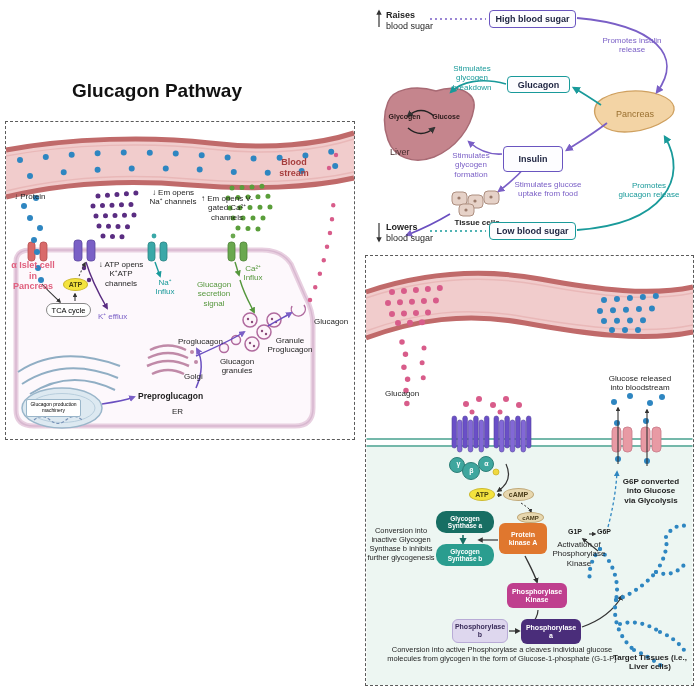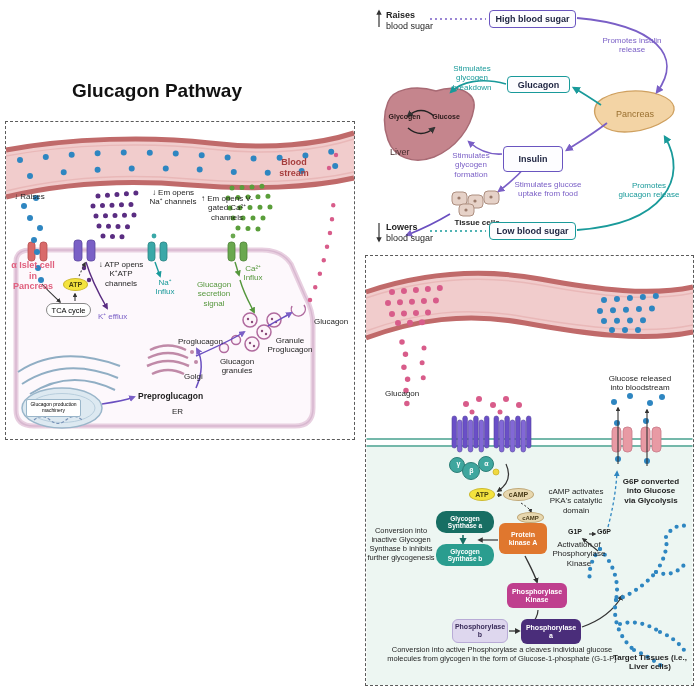--- a/index.html
+++ b/index.html
@@ -332,21 +332,21 @@
 <div class="lbl purple c" style="left:505px; top:180px; width:86px;">Stimulates glucose uptake from food</div>
 <div class="lbl teal c" style="left:616px; top:181px; width:66px;">Promotes glucagon release</div>
 <div class="lbl b c" style="left:450px; top:218px; width:54px;">Tissue cells</div>
 <div class="lbl" style="left:386px; top:222px; width:54px; font-size:9px;">
   <span class="b" style="display:block;">Lowers</span>
   <span style="display:block;">blood sugar</span>
 </div>
 <div class="fbox" style="left:489px; top:222px; width:87px; height:18px; border:1.5px solid #199a9a;">Low blood sugar</div>
 
 <div class="lbl rose b c" style="left:270px; top:157px; width:48px; font-size:9px;">Blood stream</div>
-<div class="lbl" style="left:14px; top:192px;">↓ Raises</div>
+<div class="lbl" style="left:14px; top:192px;">↓ Protein</div>
 <div class="lbl c" style="left:146px; top:188px; width:54px;">↓ Em opens Na⁺ channels</div>
 <div class="lbl c" style="left:196px; top:194px; width:62px;">↑ Em opens V-gated Ca²⁺ channels</div>
 <div class="lbl pinkred b c" style="left:10px; top:260px; width:46px; font-size:9px;">α Islet cell in Pancreas</div>
 <div class="lbl c" style="left:94px; top:260px; width:54px;">↓ ATP opens K⁺ATP channels</div>
 <div class="oval" style="left:63px; top:278px; width:25px; height:13px; background:#f4e33e; border:1px solid #cdb92f; font-size:7px; color:#4a4410;">ATP</div>
 <div class="wbox" style="left:46px; top:303px; width:45px; height:14px; font-size:7.5px; border-radius:7px;">TCA cycle</div>
 <div class="lbl purple" style="left:98px; top:312px; width:42px;">K⁺ efflux</div>
 <div class="lbl teal c" style="left:149px; top:278px; width:32px;">Na⁺ Influx</div>
 <div class="lbl green c" style="left:236px; top:264px; width:34px;">Ca²⁺ Influx</div>
 <div class="lbl green c" style="left:190px; top:280px; width:48px;">Glucagon secretion signal</div>
@@ -359,21 +359,20 @@
 <div class="lbl" style="left:172px; top:407px;text-align:right;">ER</div>
 <div class="wbox" style="left:26px; top:399px; width:55px; height:18px; font-size:5px; line-height:1.15; border-color:#9ab6ca; border-radius:2px;">Glucagon production machinery</div>
 
 <div class="lbl" style="left:385px; top:389px;">Glucagon</div>
 <div class="lbl c" style="left:606px; top:374px; width:68px;">Glucose released into bloodstream</div>
 <div class="lbl b" style="left:454px; top:460px; width:9px; font-size:7px; color:#fff; text-align:center;">γ</div>
 <div class="lbl b" style="left:467px; top:467px; width:9px; font-size:7px; color:#fff; text-align:center;">β</div>
 <div class="lbl b" style="left:482px; top:460px; width:9px; font-size:7px; color:#fff; text-align:center;">α</div>
 <div class="oval" style="left:469px; top:488px; width:26px; height:13px; background:#f4e33e; border:1px solid #cdb92f; font-size:7px; color:#4a4410;">ATP</div>
 <div class="oval" style="left:503px; top:488px; width:31px; height:13px; background:#e7d7ae; border:1px solid #c0a878; font-size:7px; color:#4a3c1a;">cAMP</div>
-<div class="lbl c" style="left:542px; top:487px; width:68px;">cAMP activates PKA's catalytic domain</div>
 <div class="lbl c" style="left:622px; top:477px; width:58px; font-weight:600;">G6P converted into Glucose via Glycolysis</div>
 <div class="pill" style="left:436px; top:511px; width:58px; height:22px; background:#176e63; font-size:6.5px; padding:0 4px;">Glycogen Synthase a</div>
 <div class="lbl c" style="left:366px; top:527px; width:70px; font-size:7.5px;">Conversion into inactive Glycogen Synthase b inhibits further glycogenesis</div>
 <div class="pill" style="left:436px; top:544px; width:58px; height:22px; background:#2a9d8f; font-size:6.5px; padding:0 4px;">Glycogen Synthase b</div>
 <div class="pill" style="left:499px; top:523px; width:48px; height:31px; background:#e0772e; font-size:7px; border-radius:6px; padding:0 5px;">Protein kinase A</div>
 <div class="oval" style="left:517px; top:512px; width:27px; height:11px; background:#e7d7ae; border:1px solid #c0a878; font-size:6px; color:#4a3c1a;">cAMP</div>
 <div class="lbl c" style="left:550px; top:540px; width:58px;">Activation of Phosphorylase Kinase</div>
 <div class="lbl b" style="left:568px; top:528px; font-size:7px;">G1P</div>
 <div class="lbl b" style="left:597px; top:528px; font-size:7px;">G6P</div>
 <div class="pill" style="left:507px; top:583px; width:60px; height:25px; background:#bf3f8e; font-size:7px; border-radius:6px; padding:0 5px;">Phosphorylase Kinase</div>

